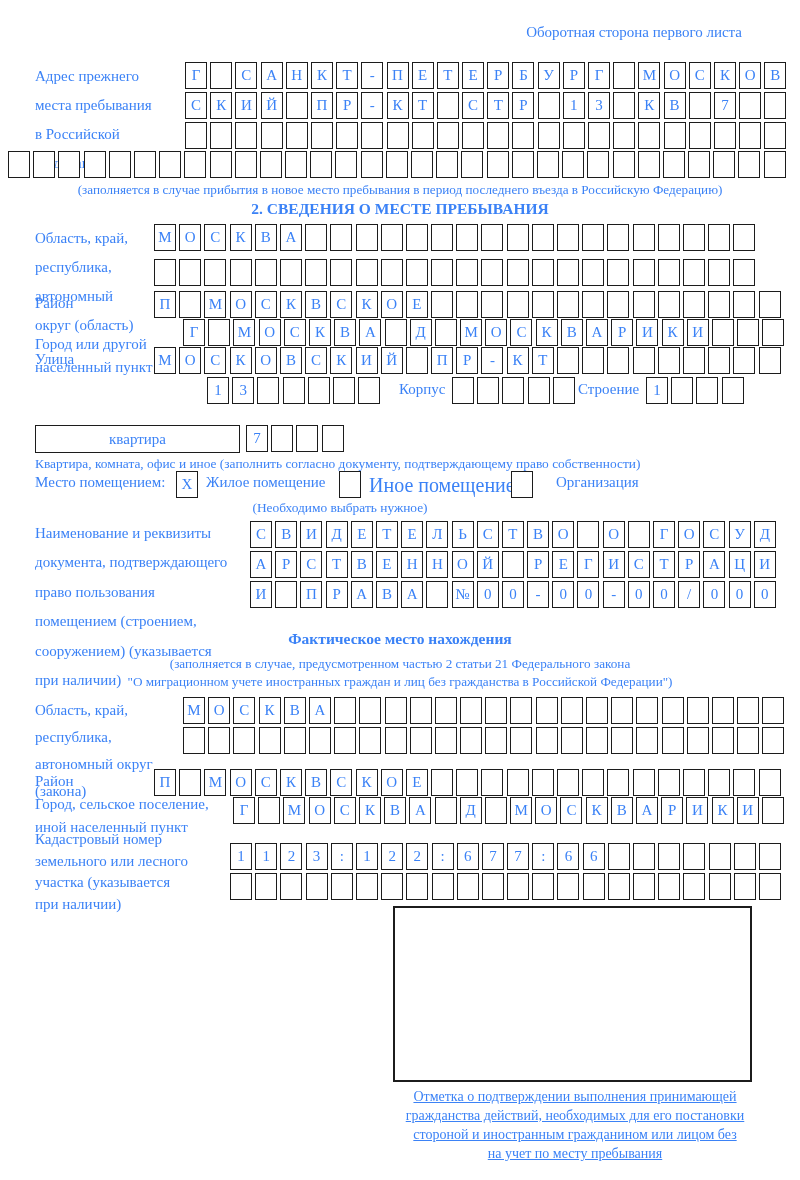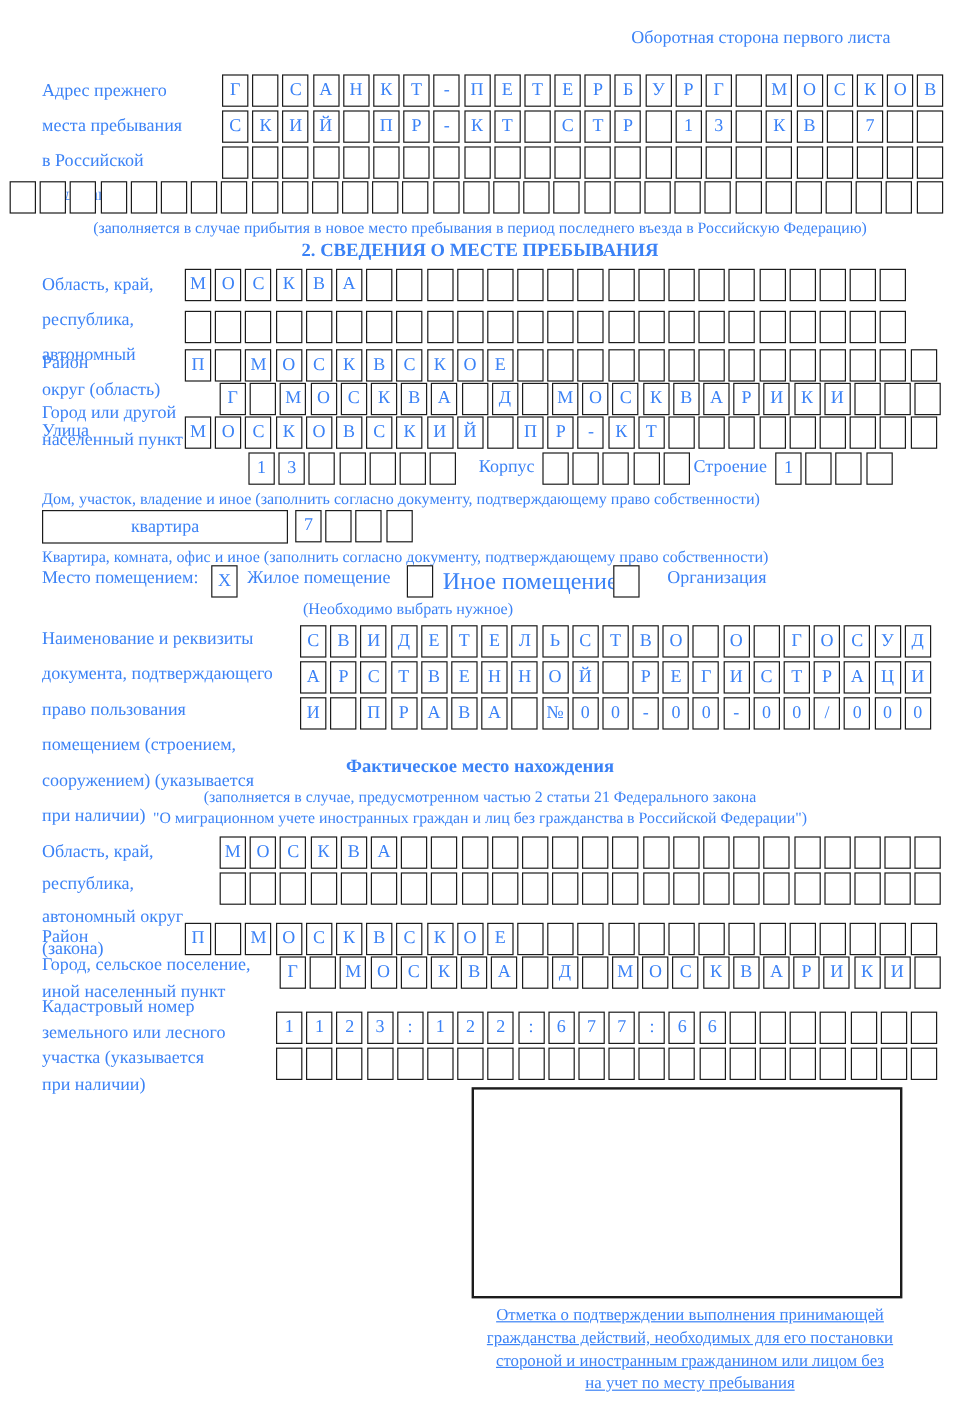--- a/index.html
+++ b/index.html
@@ -320,21 +320,20 @@
       <span class="cell"></span>
       <span class="cell"></span>
     </div>
   <div class="abs" style="left:578px;top:381px;font-size:15px;">Строение</div>
   <div class="cellrow" style="left:646px;top:377px;">
       <span class="cell">1</span>
       <span class="cell"></span>
       <span class="cell"></span>
       <span class="cell"></span>
     </div>
-  <div class="abs cap" style="left:35px;top:408px;">Дом, участок, владение и иное (заполнить согласно документу, подтверждающему право собственности)</div>
 
   <div class="abs widebox" style="left:35px;top:425px;width:205px;">квартира</div>
   <div class="cellrow" style="left:246px;top:425px;">
       <span class="cell">7</span>
       <span class="cell"></span>
       <span class="cell"></span>
       <span class="cell"></span>
     </div>
   <div class="abs cap" style="left:35px;top:456px;">Квартира, комната, офис и иное (заполнить согласно документу, подтверждающему право собственности)</div>
 

